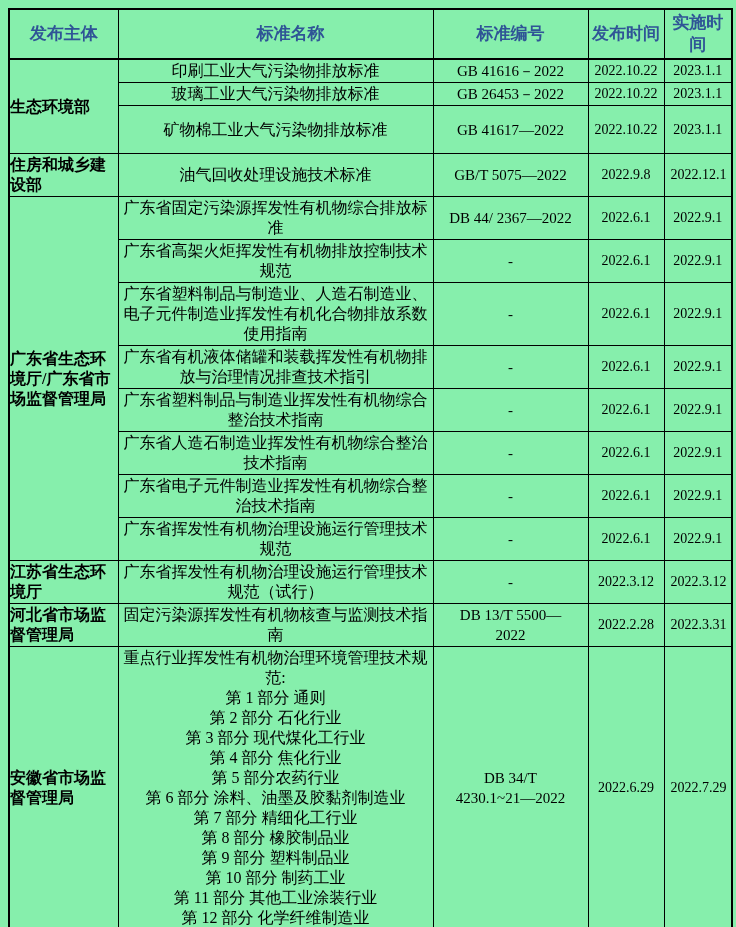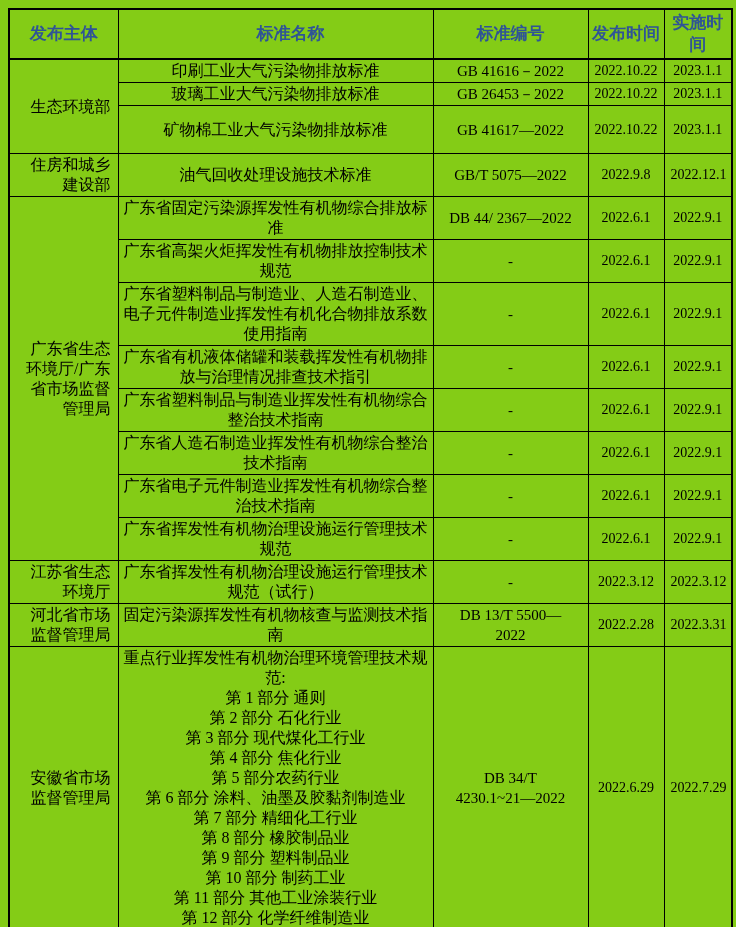--- a/index.html
+++ b/index.html
@@ -6,21 +6,21 @@
     margin: 0;
     padding: 0;
     background: #ffffff;
   }
   .page {
     position: relative;
     width: 736px;
     height: 927px;
     box-sizing: border-box;
     padding: 8px 0 0 8px;
-    background: #84cc16;
+    background: #86efac;
     font-family: "Liberation Serif", "DejaVu Serif", serif;
     color: #000000;
     overflow: hidden;
   }
   table.std-table {
     border-collapse: collapse;
     table-layout: fixed;
     width: 723px;
     border: 2px solid #000000;
   }
@@ -43,22 +43,23 @@
     text-align: center;
     padding: 2px 1px;
     border-bottom-width: 2px;
   }
   .std-table td {
     font-size: 16px;
     line-height: 20px;
     padding: 1px 5px;
   }
   .std-table td.publisher {
-    text-align: right;
-    padding: 1px 7px;
+    text-align: left;
+    padding: 1px 0;
+    font-weight: bold;
   }
   .std-table td.name {
     text-align: center;
     white-space: pre-line;
   }
   .std-table td.number {
     text-align: center;
     font-size: 15px;
     white-space: pre-line;
     padding: 1px 2px;

